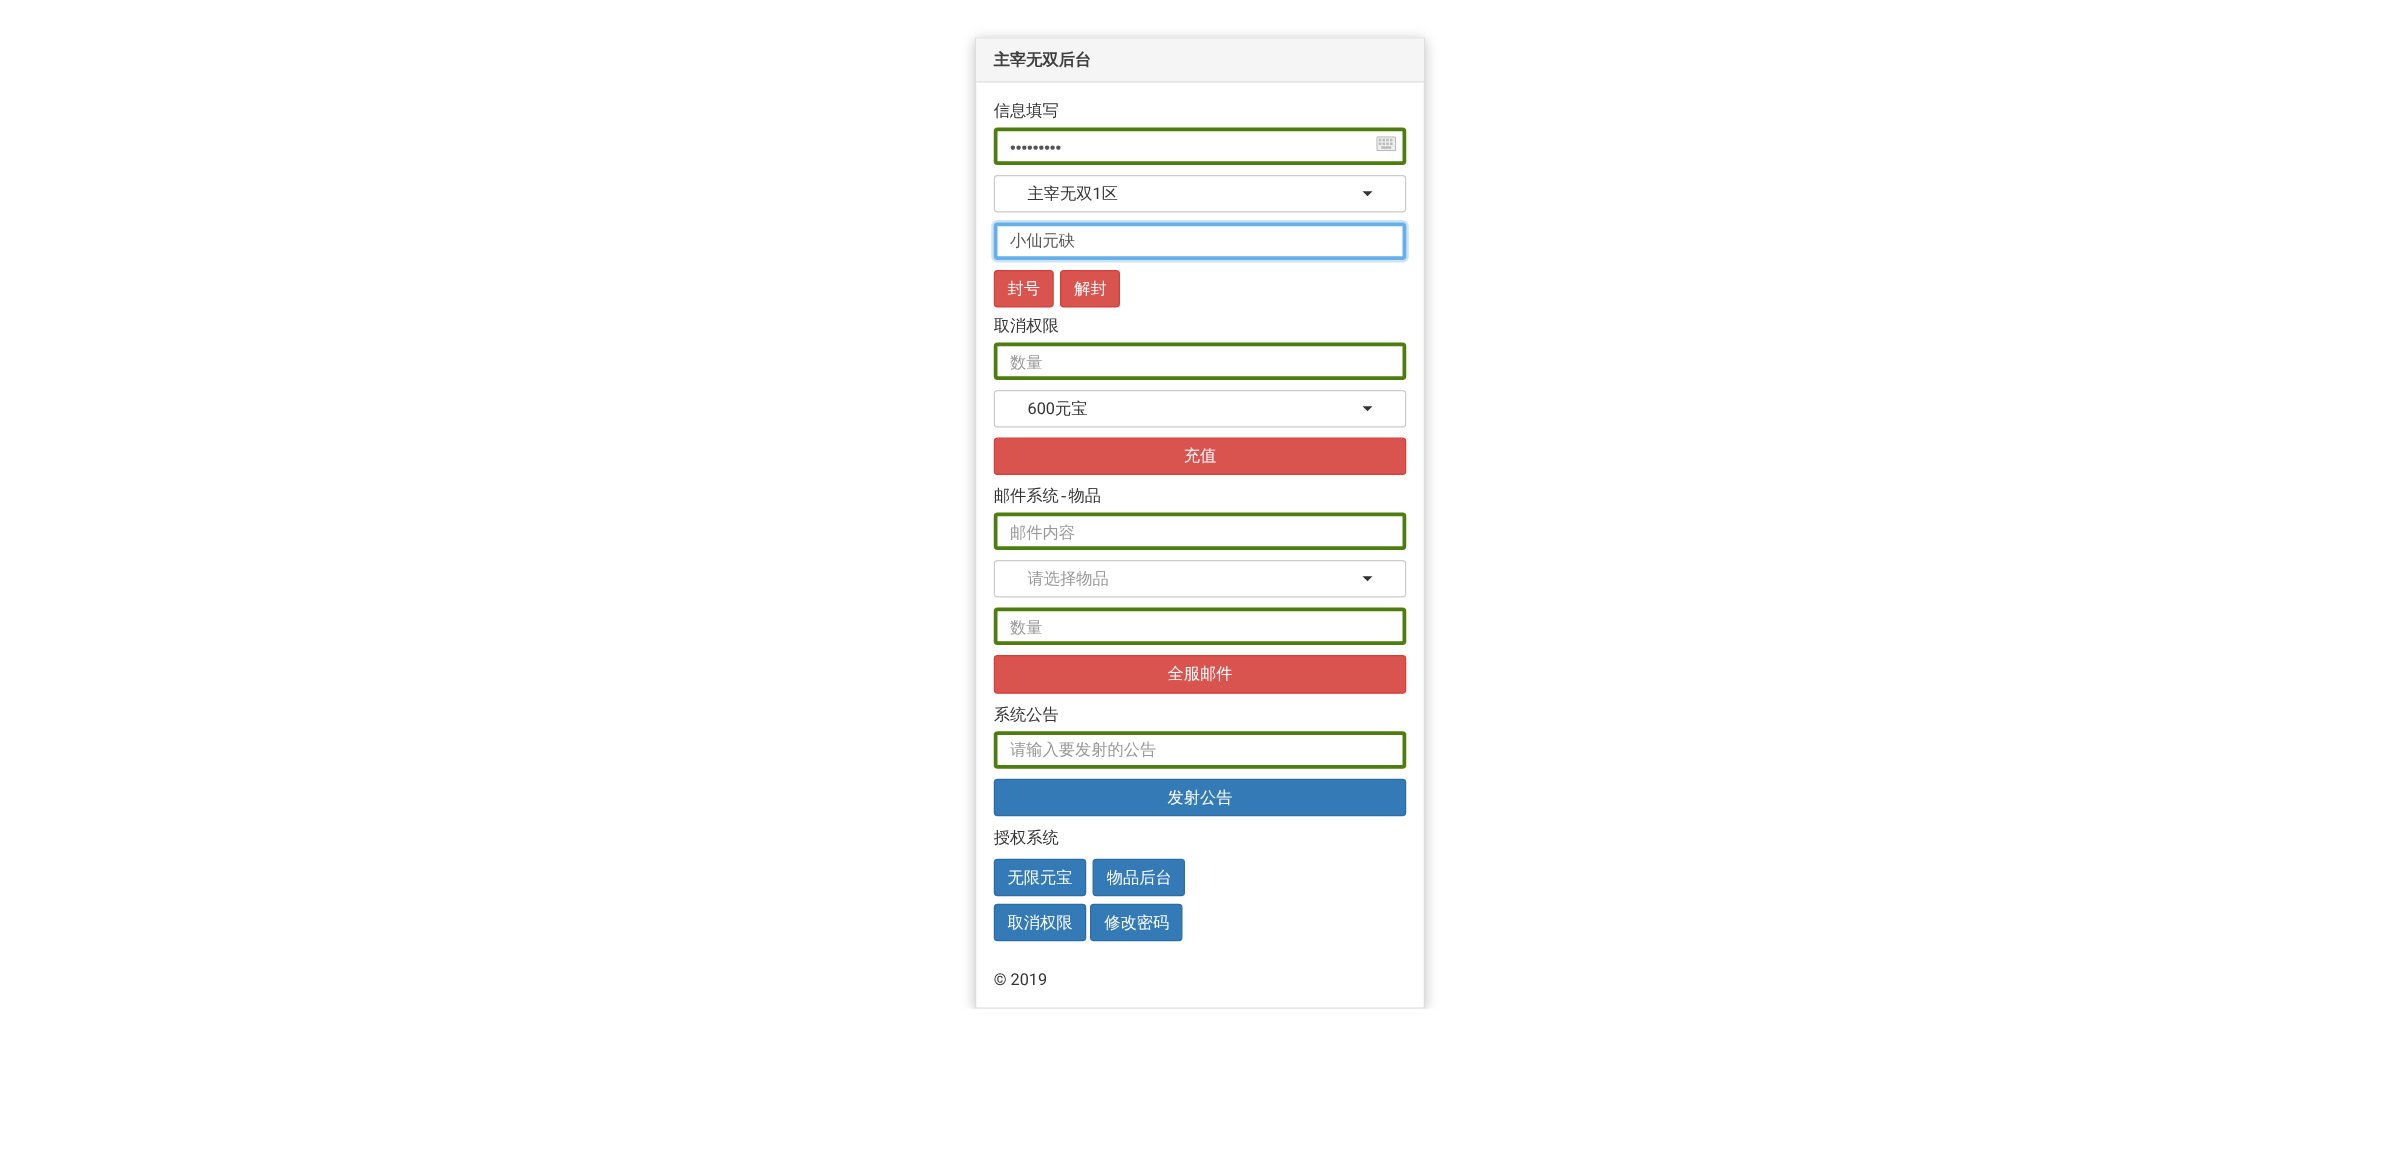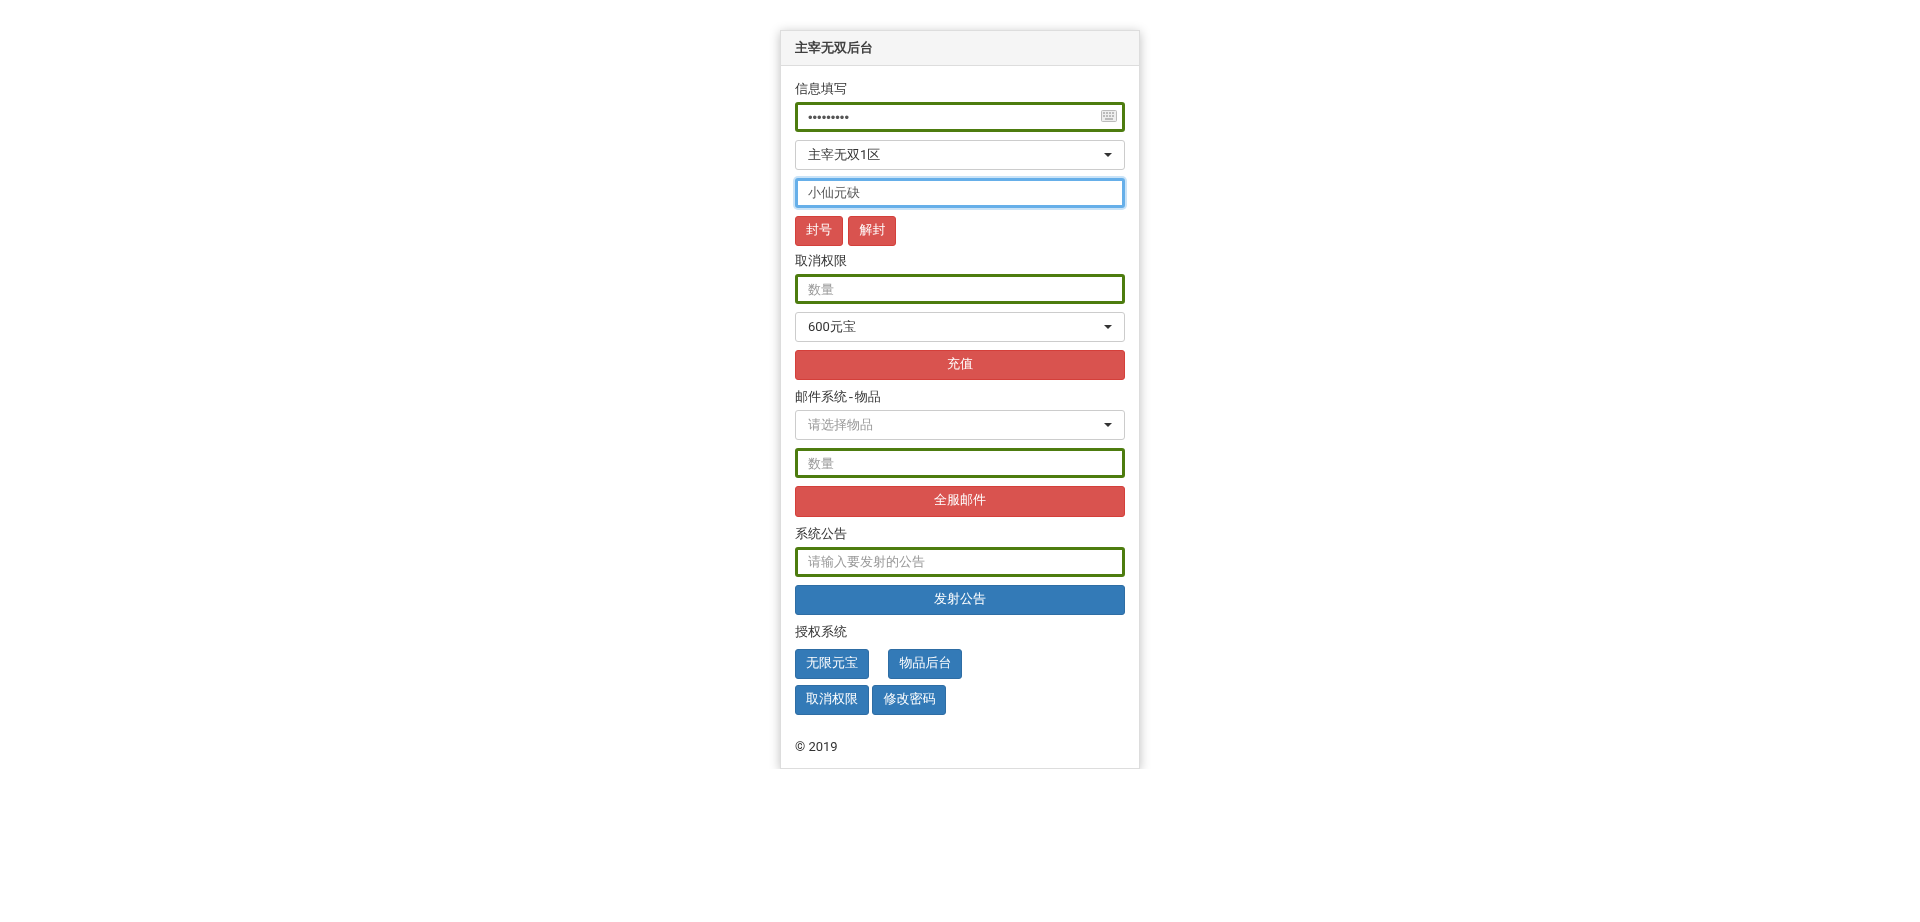--- a/index.html
+++ b/index.html
@@ -58,43 +58,42 @@
     .btn {
       display: inline-block;
       padding: 5px 10px;
       font-size: 13px;
       line-height: 1.4;
       border-radius: 3px;
       border: 1px solid transparent;
       cursor: pointer;
       color: #fff;
       text-align: center;
-      font-family: Liberation Mono, monospace;
     }
     .btn-danger { background: #d9534f; border-color: #d43f3a; }
     .btn-primary { background: #337ab7; border-color: #2e6da4; }
     .btn-block {
       display: block;
       width: 100%;
     }
     .btn-row { margin-top: 2px; margin-bottom: 6px; }
     .btn-row .btn { margin-right: 2px; }
     .btn-row-bottom { margin-top: 8px; }
-    .btn-row-bottom .btn { margin-right: 16px; margin-bottom: 6px; }
+    .btn-row-bottom .btn { margin-right: 2px; margin-bottom: 6px; }
     .dropdown {
       position: relative;
       width: 100%;
     }
     .dropdown-toggle {
       display: flex;
       align-items: center;
       justify-content: space-between;
       width: 100%;
       height: 30px;
-      padding: 5px 12px;
+      padding: 5px 26px;
       font-size: 13px;
       color: #333;
       background: #fff;
       border: 1px solid #ccc;
       border-radius: 3px;
       cursor: pointer;
     }
     .dropdown-toggle.muted .dd-text { color: #999; }
     .caret {
       width: 0; height: 0;
@@ -167,20 +166,21 @@
     <div class="dropdown mb8">
       <div class="dropdown-toggle">
         <span class="dd-text">600元宝</span>
         <span class="caret"></span>
       </div>
     </div>
 
     <button class="btn btn-danger btn-block mb8">充值</button>
 
     <div class="section-label">邮件系统-物品</div>
+    <input type="text" class="form-control mb8" placeholder="邮件内容" style="">
 
     <div class="dropdown mb8">
       <div class="dropdown-toggle muted">
         <span class="dd-text">请选择物品</span>
         <span class="caret"></span>
       </div>
     </div>
 
     <input type="text" class="form-control mb8" placeholder="数量" style="">
 

